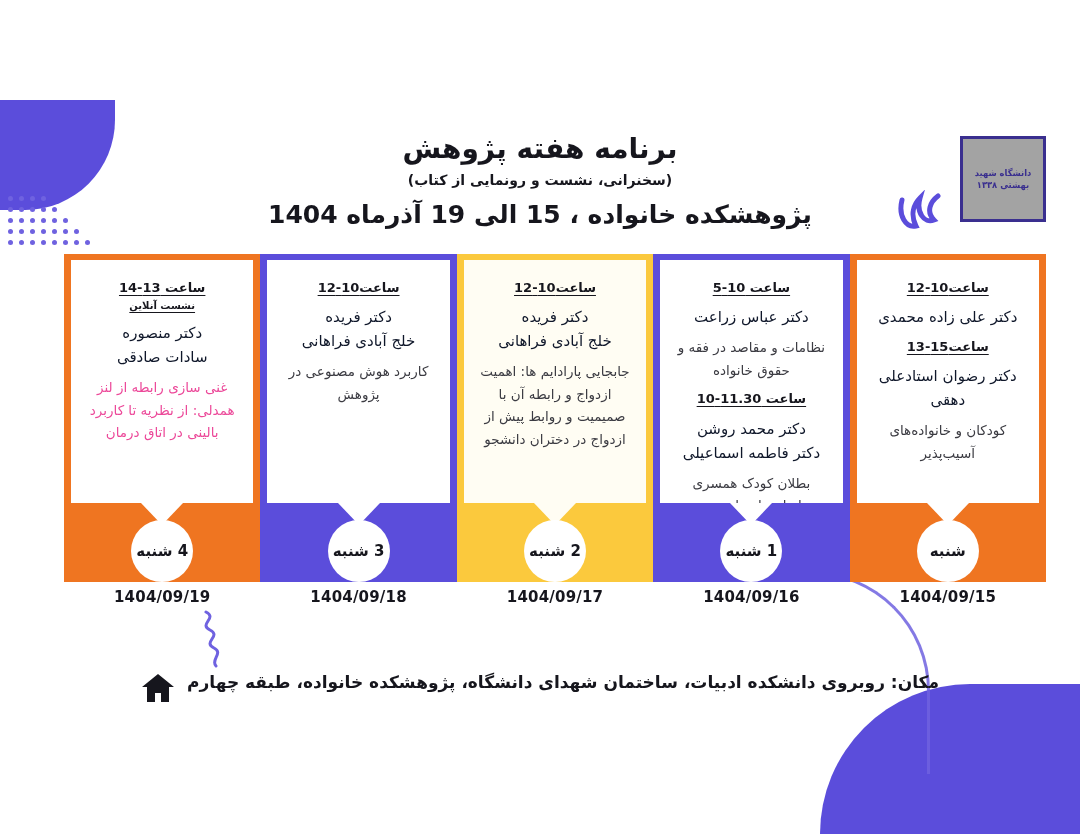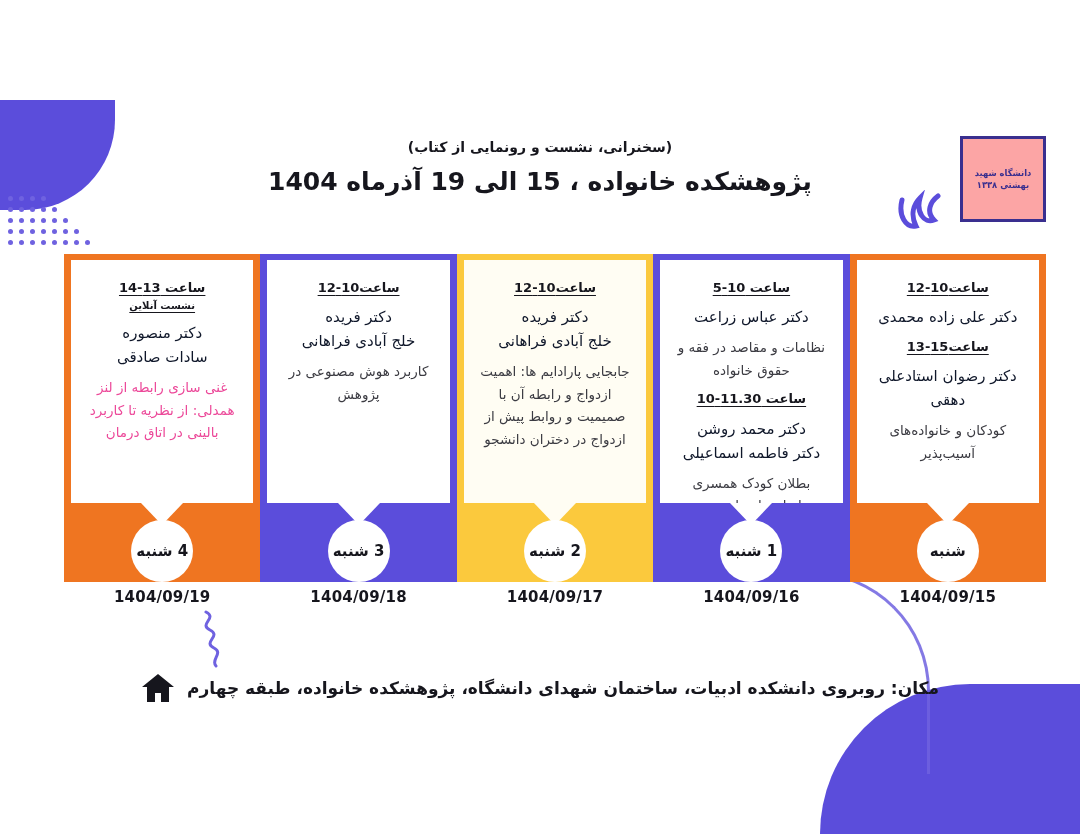--- a/index.html
+++ b/index.html
@@ -118,21 +118,21 @@
     position: absolute;
     top: 136px;
     right: 34px;
     width: 86px;
     height: 86px;
     border: 3px solid #3a2f8f;
     box-sizing: border-box;
     display: flex;
     align-items: center;
     justify-content: center;
-    background: #fca5a5;
+    background: #a3a3a3;
   }
   .logo-inner {
     font-size: 9px;
     color: #3a2f8f;
     text-align: center;
     line-height: 1.35;
     font-weight: bold;
     transform: scaleX(.93);
   }
 
@@ -244,21 +244,21 @@
   .desc.muted { color: #ec4899; }
   .gap { height: 8px; }
 
   
   .footer {
     position: absolute;
     left: 0;
     top: 672px;
     width: 1080px;
     display: flex;
-    align-items: center;
+    align-items: flex-start;
     justify-content: center;
     gap: 12px;
   }
   .footer-text {
     font-size: 17px;
     font-weight: bold;
     color: #16161d;
   }
   .home-icon svg { display: block; }
 </style>
@@ -305,20 +305,21 @@
     <path d="M10 2 C22 8 2 14 14 20 C26 26 6 32 18 38 C28 43 14 50 20 56" stroke="#6f62e0" stroke-width="3" fill="none" stroke-linecap="round"></path>
   </svg>
 </div>
 <div class="purple-brush">
   <svg width="46" height="44" viewBox="0 0 46 44">
     <path d="M6 10 C2 26 10 38 20 36 C14 24 18 14 24 8 C20 22 28 34 38 30 C30 22 34 12 42 6" stroke="#5b4ddb" stroke-width="5" fill="none" stroke-linecap="round"></path>
   </svg>
 </div>
 
 <div class="header">
+  <div class="title-main">برنامه هفته پژوهش</div>
   <div class="title-sub">(سخنرانی، نشست و رونمایی از کتاب)</div>
   <div class="title-line3">پژوهشکده خانواده ، 15 الی 19 آذرماه 1404</div>
 </div>
 
 <div class="logo">
   <div class="logo-inner">دانشگاه شهید بهشتی ۱۳۳۸</div>
 </div>
 
 <div class="band" id="band">
     <div class="band-seg" style="left: 0px; width: 196.4px; background: rgb(239, 117, 33);"></div>

